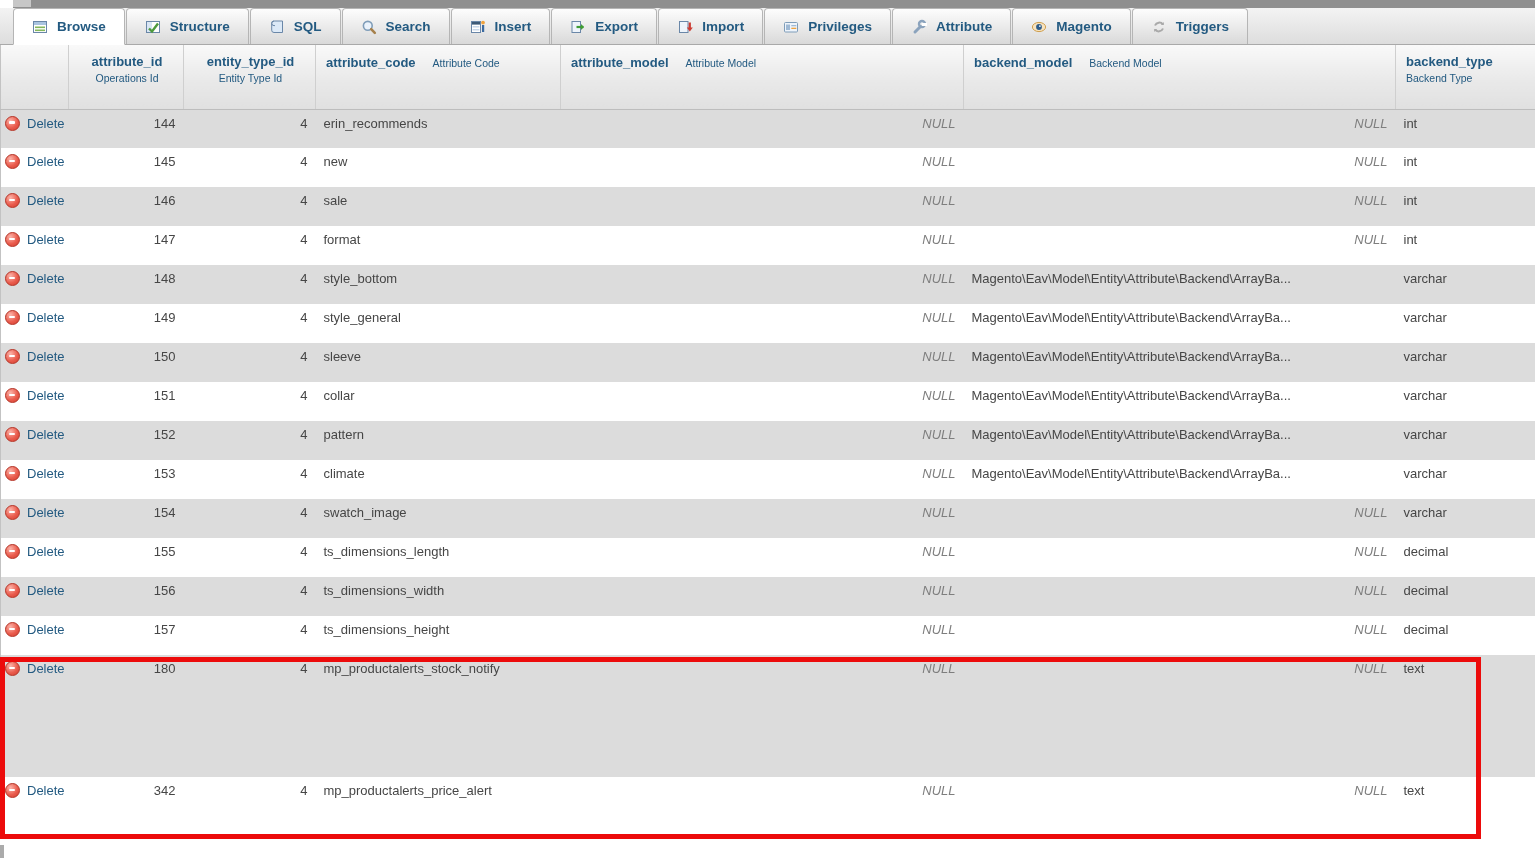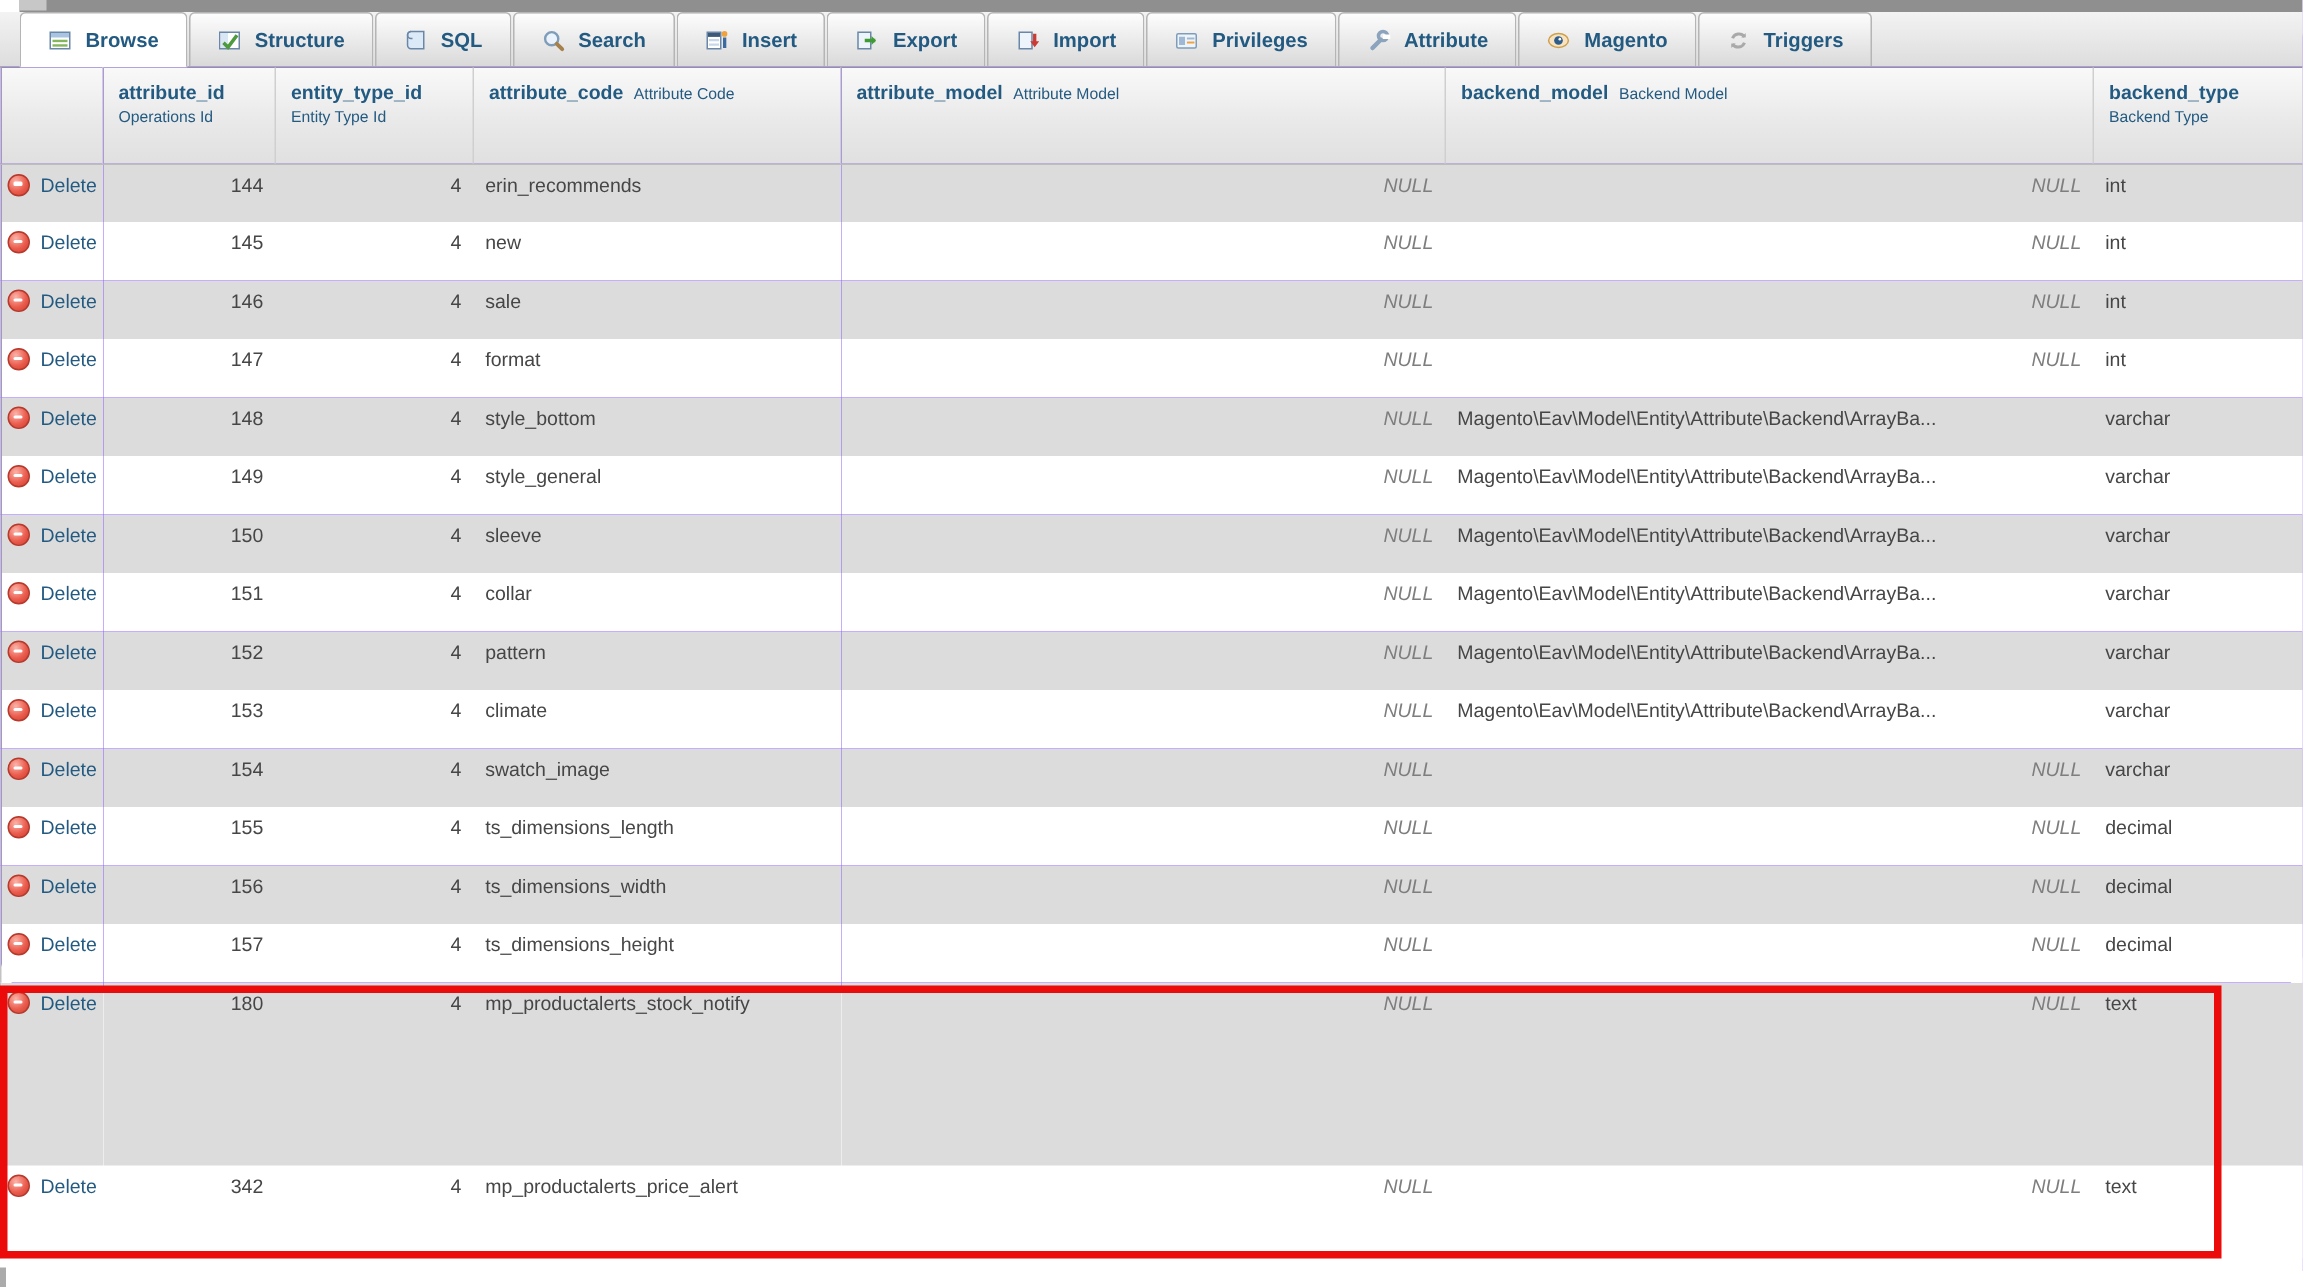--- a/index.html
+++ b/index.html
@@ -1,17 +1,17 @@
 <!DOCTYPE html>
 <html><head>
 <meta charset="utf-8">
 <style>
   html,body{margin:0;padding:0;background:#fff;}
   body{width:1535px;height:858px;overflow:hidden;font-family:"Liberation Sans",sans-serif;}
-  .stage{position:relative;width:1535px;height:662px;background:#8b5cf6;border-radius:25px;}
+  .stage{position:relative;width:1535px;height:662px;background:#14b8a6;}
 
   
   .top-strip{position:relative;height:8px;background:#8f8f8f;}
   .top-strip .white-sq{position:absolute;left:0;top:0;width:13px;height:8px;background:#ffffff;}
   .top-strip .thumb{position:absolute;left:13px;top:0;width:18px;height:7px;background:#c7c7c7;}
 
   
   .tabbar{height:37px;box-sizing:border-box;background:linear-gradient(#f3f3f3,#dddddd);
           border-bottom:1px solid #a9a9a9;display:flex;align-items:stretch;padding-left:13px;}
   .tab{display:flex;align-items:center;gap:9px;padding:0 18px;cursor:pointer;
@@ -20,24 +20,24 @@
   .tab.active{background:#ffffff;margin-bottom:-1px;border-bottom:1px solid #fff;z-index:2;}
   .tab-label{font-weight:bold;font-size:13.5px;color:#235a81;white-space:nowrap;}
   .tab-icon{width:16px;height:16px;display:inline-block;}
   .tab-icon svg{display:block;}
 
   
   table.results{border-collapse:collapse;table-layout:fixed;width:1535px;border-left:1px solid #c3c3c3;}
   .results th{background:linear-gradient(#f9f9f9,#e9e9e9 55%,#e0e0e0);vertical-align:top;text-align:left;
       height:64px;box-sizing:border-box;padding:8px 8px 0 10px;border-right:1px solid #cfcfcf;
       border-bottom:1px solid #bdbdbd;overflow:hidden;}
-  .results th.center{}
+  .results th.center{text-align:center;}
   .col-name{font-weight:bold;font-size:13px;color:#235a81;line-height:18px;}
   .col-comment{font-weight:normal;font-size:10.5px;color:#235a81;line-height:15px;}
-  .inline-comment{margin-left:7px;}
+  .inline-comment{margin-left:17px;}
   .results td{vertical-align:top;box-sizing:border-box;padding:5px 8px 0 8px;font-size:13px;
       color:#464646;line-height:17px;white-space:nowrap;overflow:hidden;background:#ffffff;}
   .results tr.odd td{background:#dcdcdc;}
   .results td.r{text-align:right;}
   .null{font-style:italic;color:#7e7e7e;}
   .delete-cell{padding-left:4px !important;}
   .delete-link{color:#235a81;text-decoration:none;font-size:13px;}
   .delete-icon{display:inline-block;width:13px;height:13px;border-radius:50%;margin-right:7px;
       background:radial-gradient(circle at 35% 30%,#fcb4aa,#ea5d4e 55%,#d23b2d);
       border:1px solid #b5392c;position:relative;vertical-align:-3px;}

